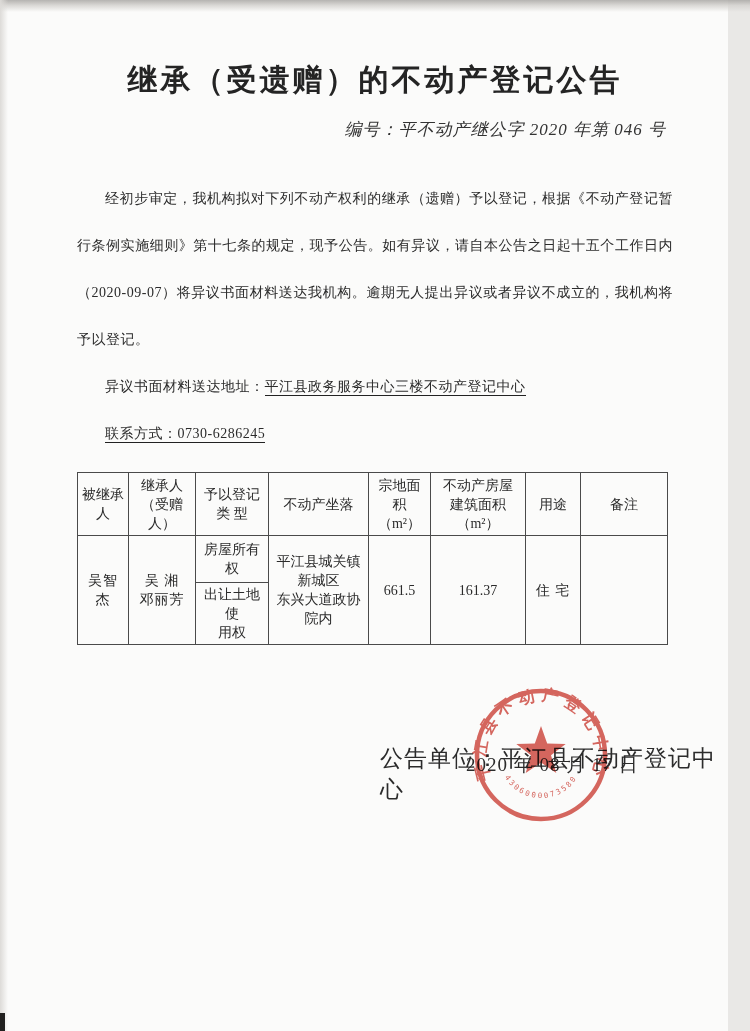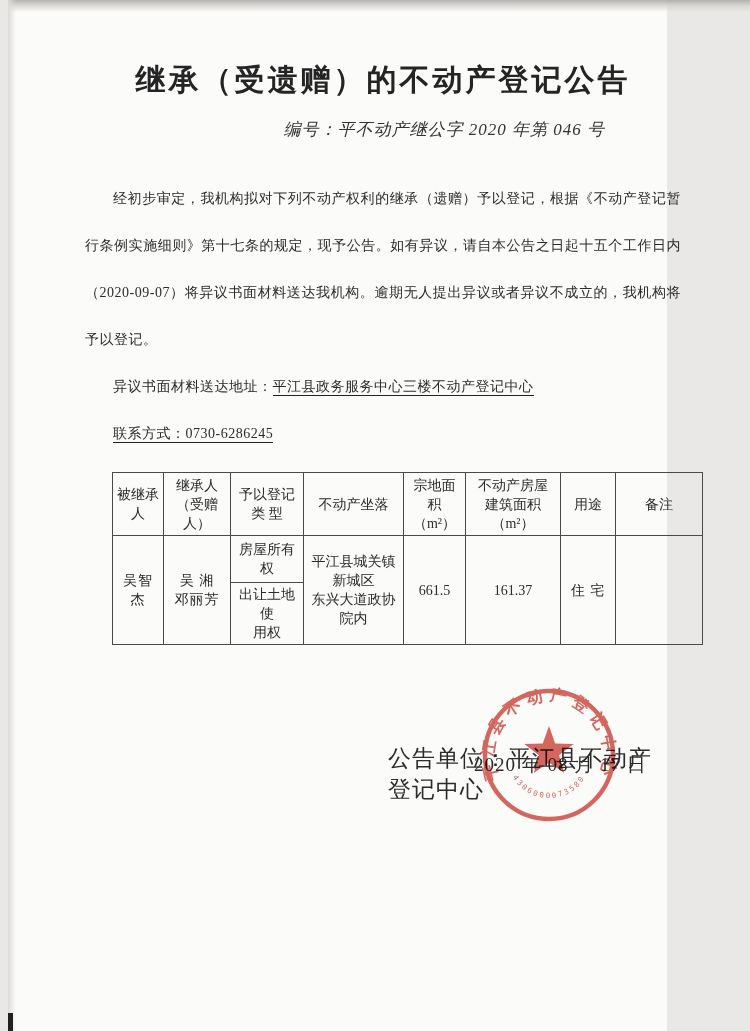--- a/index.html
+++ b/index.html
@@ -5,21 +5,21 @@
   html,body{margin:0;padding:0;}
   body{
     width:750px;height:1031px;
     background:#e9e8e6;
     font-family:"Liberation Serif","DejaVu Serif",serif;
     color:#2b2b2b;
     position:relative;
     overflow:hidden;
   }
   #page{
-    position:absolute;left:8px;top:0;width:659px;height:1031px;
+    position:absolute;left:0;top:0;width:728px;height:1031px;
     background:#fbfbfa;
   }
   
   .scan-top{
     position:absolute;left:0;top:0;width:750px;height:12px;
     background:linear-gradient(to bottom,#a9a7a4 0%,#d4d2cf 45%,rgba(251,251,250,0) 100%);
     opacity:.85;
   }
   .scan-left{
     position:absolute;left:0;top:0;width:8px;height:1031px;
@@ -56,21 +56,20 @@
   }
   .u{
     border-bottom:1.5px solid #222;
     padding-bottom:1px;
   }
 
   table.announce{
     position:absolute;left:77px;top:472px;
     border-collapse:collapse;table-layout:fixed;
     width:590px;
-    margin-left:27px;
   }
   table.announce td{
     border:1px solid #4a4a4a;
     text-align:center;vertical-align:middle;
     padding:2px 3px;
     font-size:14px;line-height:19px;
     white-space:pre-line;
     overflow:hidden;
   }
   tr.hdr td{height:58px;}

